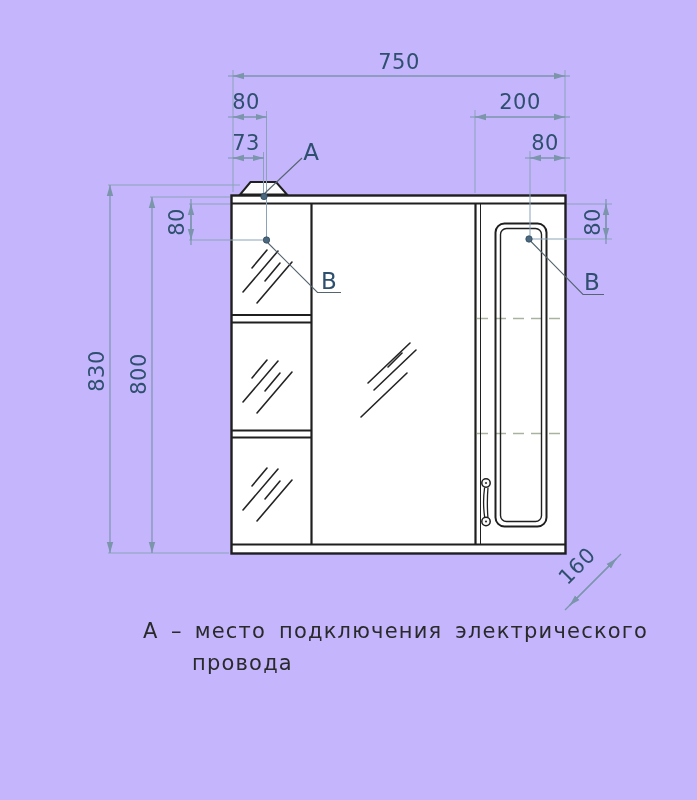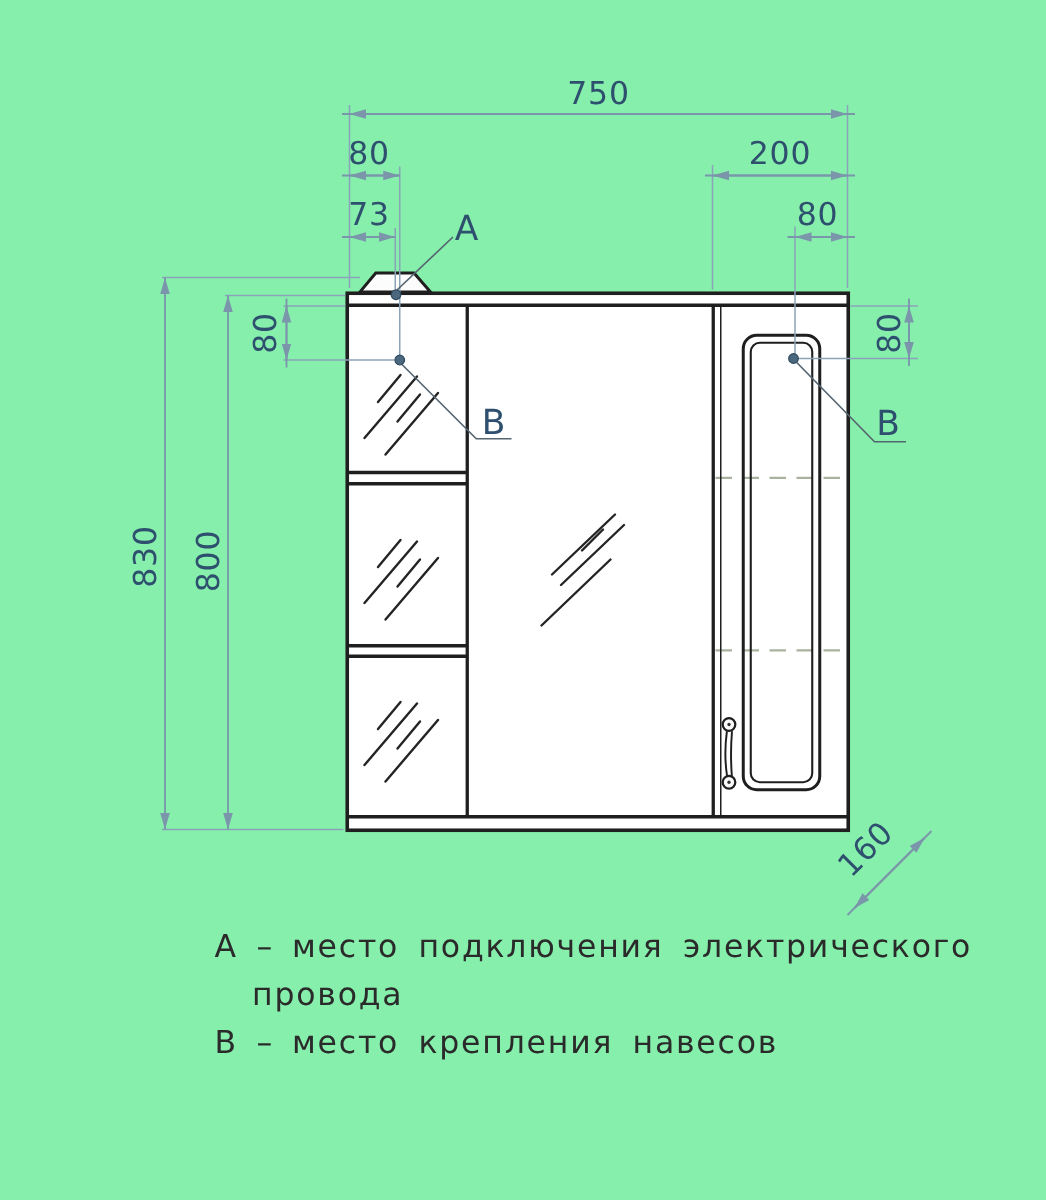--- a/index.html
+++ b/index.html
@@ -4,21 +4,21 @@
 <style>
   html, body {
     margin: 0;
     padding: 0;
     background: #ffffff;
   }
   .stage {
     position: relative;
     width: 697px;
     height: 800px;
-    background: #86efac;
+    background: #c4b5fd;
     overflow: hidden;
     font-family: "DejaVu Sans", sans-serif;
   }
   .stage svg {
     position: absolute;
     left: 0;
     top: 0;
   }
   .dim-text {
     font-family: "DejaVu Sans", sans-serif;
@@ -38,21 +38,21 @@
     width: 520px;
     color: #2a2a2a;
     font-size: 21px;
     line-height: 32px;
     letter-spacing: 1.2px;
     word-spacing: 5px;
   }
   .legend-row { white-space: nowrap; }
   .legend-row .lg-key  { display: inline-block; min-width: 18px; }
   .legend-row .lg-dash { display: inline-block; margin: 0 12px 0 10px; }
-  .legend-row.cont { margin-left: 25px; }
+  .legend-row.cont { margin-left: 49px; }
 </style>
 </head>
 <body>
 
 <div class="stage">
 
   <svg width="697" height="800" viewBox="0 0 697 800">
     <defs>
       <marker id="arr" viewBox="0 0 10 7" refX="10" refY="3.5" markerWidth="11" markerHeight="7.7" markerUnits="userSpaceOnUse" orient="auto-start-reverse">
         <path d="M0,0.6 L10,3.5 L0,6.4 Z" fill="#7b95ab"></path>
@@ -210,18 +210,15 @@
     </g>
   </svg>
 
   <div class="legend">
     <div class="legend-row">
       <span class="lg-key">А</span><span class="lg-dash">–</span><span class="lg-text">место подключения электрического</span>
     </div>
     <div class="legend-row cont">
       <span class="lg-text">провода</span>
     </div>
-    <div class="legend-row">
-      <span class="lg-key">В</span><span class="lg-dash">–</span><span class="lg-text">место крепления навесов</span>
-    </div>
   </div>
 
 </div>
 
 </body></html>

